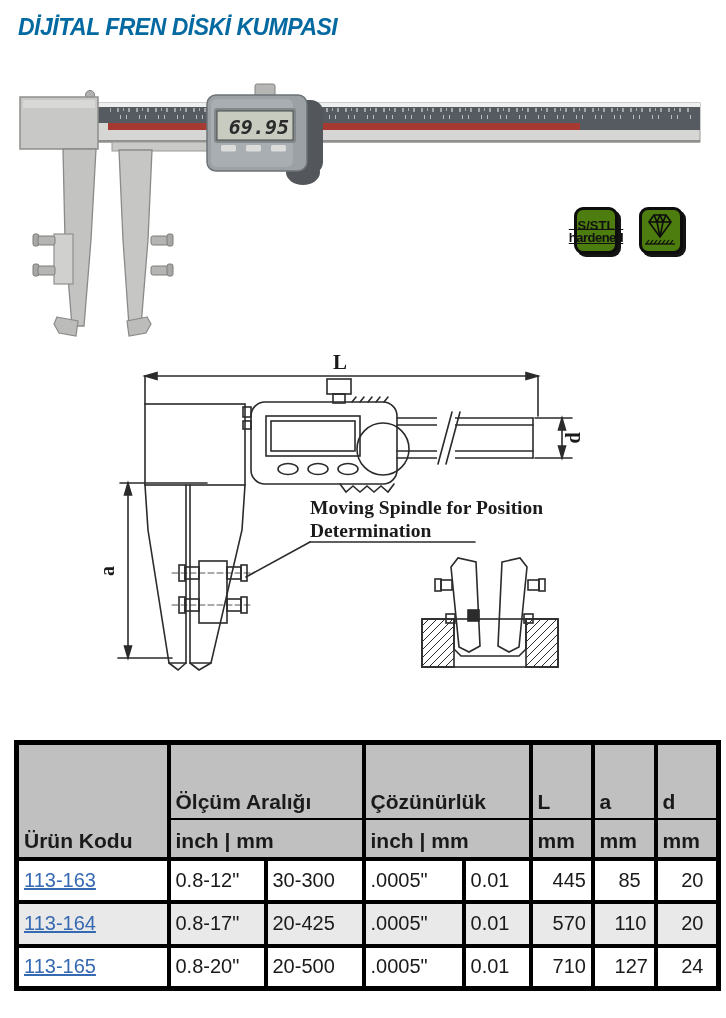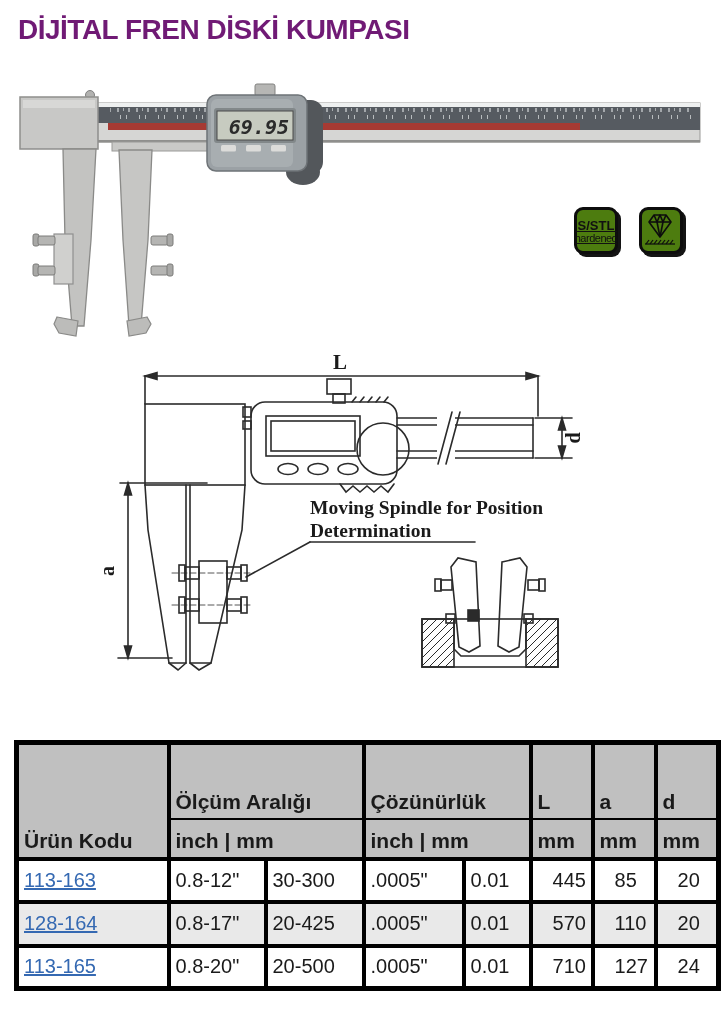--- a/index.html
+++ b/index.html
@@ -4,55 +4,55 @@
 <style>
   * { box-sizing: border-box; margin: 0; padding: 0; }
   html, body { background: #ffffff; }
   body {
     width: 726px; height: 1018px; position: relative;
     font-family: "Liberation Sans", sans-serif; color: #1a1a1a;
     overflow: hidden;
   }
   .page-title {
     position: absolute; left: 18px; top: 14px;
-    font-size: 28px; font-weight: bold; letter-spacing: -0.5px;
-    color: #701a75; white-space: nowrap;
+    font-size: 23px; font-weight: bold; letter-spacing: -0.5px;
+    color: #0369a1; white-space: nowrap; font-style: italic;
   }
   .photo-wrap { position: absolute; left: 0; top: 70px; width: 654px; height: 282px; }
   .photo-wrap svg { position: absolute; left: 0; top: 0; }
   .badge {
     position: absolute; width: 44px; height: 47px;
     background: #4d7c0f; border: 3px solid #0d0d0d; border-radius: 9px;
     box-shadow: 3px 3px 0 #141414;
     display: flex; flex-direction: column; align-items: center; justify-content: center;
   }
   .badge-sstl { left: 574px; top: 137px; }
   .badge-diamond { left: 639px; top: 137px; }
   .badge-sstl .l1 { font-size: 13px; font-weight: bold; color: #111; line-height: 14px; }
-  .badge-sstl .l2 { font-size: 11px; font-weight: normal; color: #111; line-height: 10px; letter-spacing: -0.5px; text-decoration: underline overline; }
+  .badge-sstl .l2 { font-size: 13px; font-weight: bold; color: #111; line-height: 10px; letter-spacing: -0.5px; text-decoration: underline overline; }
   .diagram-wrap { position: absolute; left: 0; top: 352px; width: 726px; height: 380px; }
   .spec-table {
     position: absolute; left: 14px; top: 740px; width: 702px;
     border-collapse: collapse; table-layout: fixed;
     font-family: "Liberation Sans", sans-serif;
   }
   .spec-table th, .spec-table td {
     border: 4px solid #000; overflow: hidden; white-space: nowrap;
     font-size: 20px; padding: 0 5px;
   }
   .spec-table { border: 5px solid #000; }
   .spec-table th {
     background: #c0c0c0; text-align: left; vertical-align: bottom;
     font-size: 21px; font-weight: bold; padding-bottom: 4px;
   }
   .hrow2 th { border-top: 2px solid #000; }
   .hrow1 th.thinb { border-bottom: 2px solid #000; }
   .spec-table td { vertical-align: middle; background: #ffffff; margin-top: 48px; }
   tr.alt td { background: #e9e9e9; }
-  td.num { text-align: left; padding-right: 9px; padding-left: 20px; }
+  td.num { text-align: center; padding-right: 9px; padding-left: 20px; }
   a.code-link { color: #3569b2; text-decoration: underline; }
 </style>
 </head>
 <body>
 
 <h1 class="page-title">DİJİTAL FREN DİSKİ KUMPASI</h1>
 
 <div class="photo-wrap">
   <svg width="726" height="282" viewBox="0 0 726 282">
     <defs>
@@ -294,21 +294,21 @@
     <td><a href="#" class="code-link">113-163</a></td>
     <td>0.8-12"</td>
     <td>30-300</td>
     <td>.0005"</td>
     <td>0.01</td>
     <td class="num">445</td>
     <td class="num">85</td>
     <td class="num">20</td>
   </tr>
   <tr class="alt" style="height:44px">
-    <td><a href="#" class="code-link">128-164</a></td>
+    <td><a href="#" class="code-link">113-164</a></td>
     <td>0.8-17"</td>
     <td>20-425</td>
     <td>.0005"</td>
     <td>0.01</td>
     <td class="num">570</td>
     <td class="num">110</td>
     <td class="num">20</td>
   </tr>
   <tr style="height:43px">
     <td><a href="#" class="code-link">113-165</a></td>

